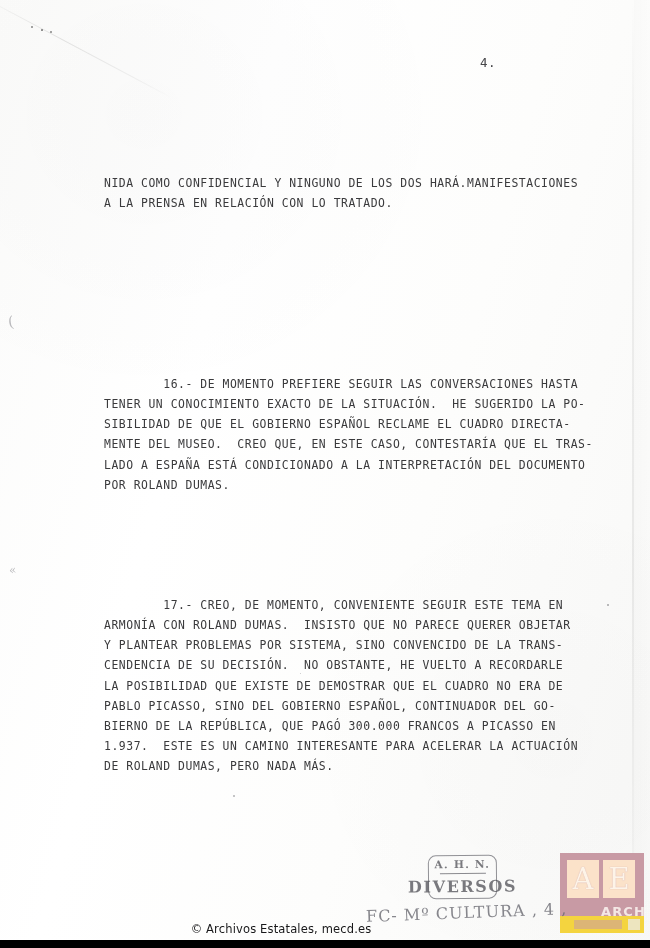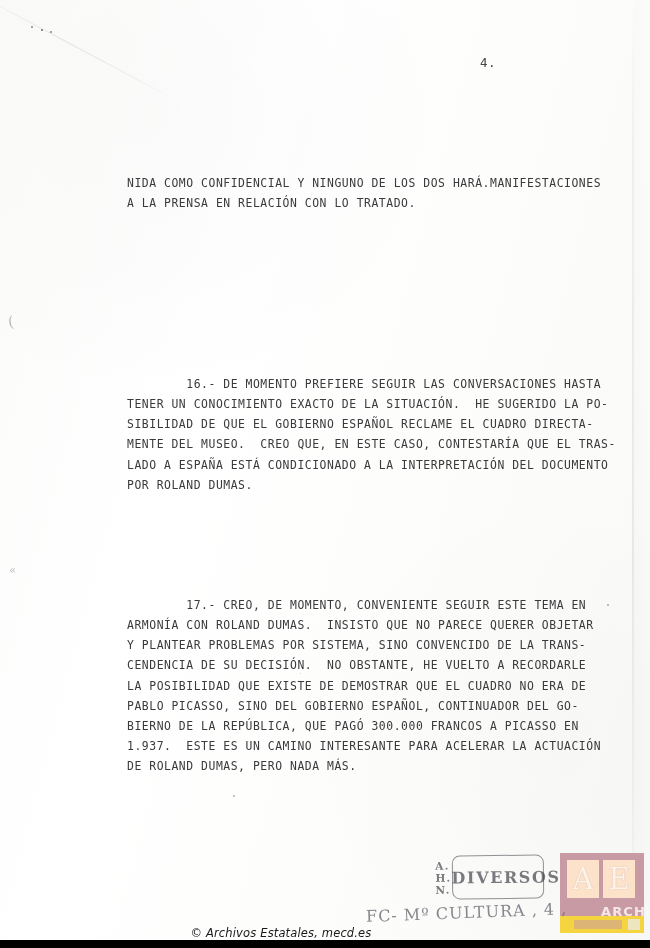--- a/index.html
+++ b/index.html
@@ -67,21 +67,20 @@
     left: 104px;
     top: 133px;
     width: 516px;
     font-family: "DejaVu Sans Mono", "Liberation Mono", monospace;
     font-size: 11.4px;
     line-height: 20.1px;
     letter-spacing: 0.55px;
     color: #3a3a3c;
     font-variant: small-caps;
     white-space: pre;
-    margin-left: 23px;
   }
   .typed .para {
     margin: 0;
     white-space: pre;
   }
   .typed .gap {
     height: 20.1px;
   }
   .pnum {
     position: absolute;
@@ -98,29 +97,29 @@
     position: absolute;
     color: rgba(120,120,125,0.50);
     font-family: "DejaVu Serif", serif;
     font-size: 15px;
     transform: rotate(-8deg);
   }
 
   
   .ahn-stamp {
     position: absolute;
-    left: 452px;
+    left: 428px;
     top: 855px;
-    width: 92px;
+    width: 69px;
     height: 44px;
     border: 1.4px solid rgba(80,80,88,0.62);
     border-radius: 8px;
     box-sizing: border-box;
     display: flex;
-    flex-direction: row;
+    flex-direction: column;
     align-items: center;
     justify-content: center;
     color: rgba(70,70,78,0.72);
     font-family: "DejaVu Serif", serif;
     transform: rotate(-0.6deg);
   }
   .ahn-top {
     font-size: 10.5px;
     letter-spacing: 1.3px;
     font-weight: 700;
@@ -221,24 +220,23 @@
   }
 
   
   .footer-strip {
     position: absolute;
     left: 0;
     bottom: 8px;
     width: 562px;
     height: 18px;
     display: flex;
-    align-items: flex-end;
+    align-items: flex-start;
     justify-content: center;
     background: transparent;
-    font-style: italic;
   }
   .footer-text {
     font-family: "DejaVu Sans", sans-serif;
     font-size: 11.5px;
     color: #18181a;
     letter-spacing: 0.15px;
   }
   .footer-bar {
     position: absolute;
     left: 0;

